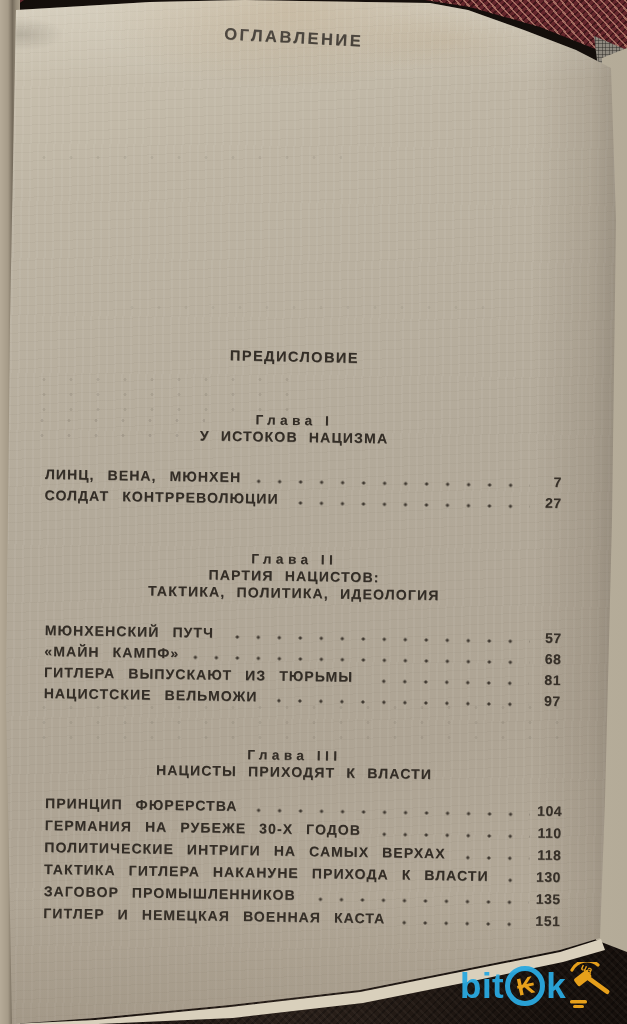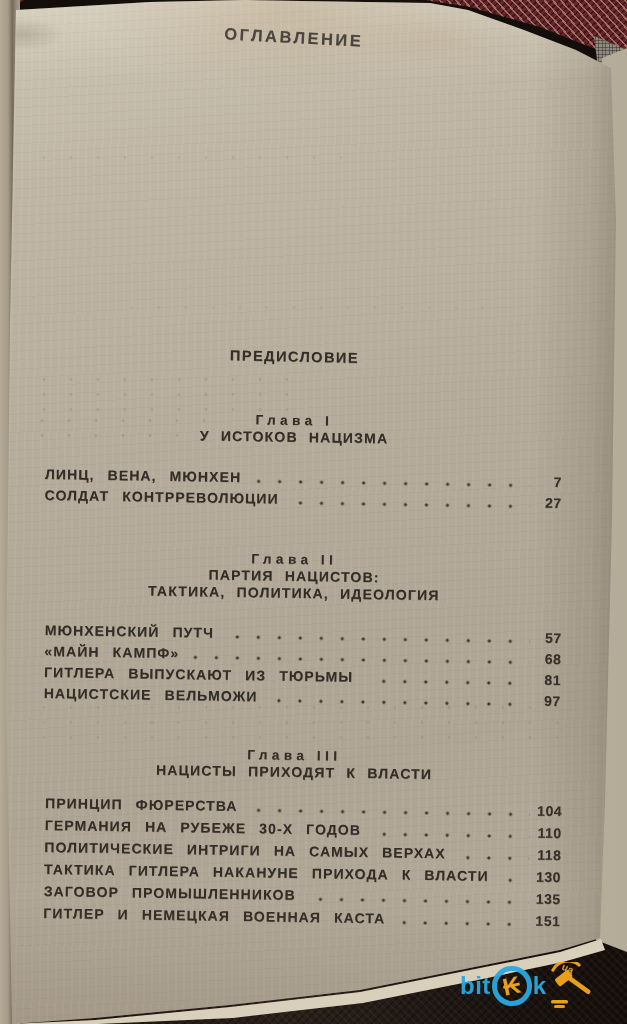--- a/index.html
+++ b/index.html
@@ -81,21 +81,21 @@
   .entry-row{display:flex;align-items:flex-end;height:21px;}
   .chapter:nth-of-type(3) .entry-row{height:22px;}
   .entry-title{white-space:nowrap;}
   .leader{flex:1;height:14px;margin:0 6px 1px 12px;
     background-image:radial-gradient(circle at 2px 11px, rgba(48,42,35,0.88) 1.25px, rgba(48,42,35,0) 1.9px);
     background-size:21px 14px;background-repeat:repeat-x;background-position:right bottom;}
   .pageno{min-width:26px;text-align:right;letter-spacing:0.5px;}
   
   .watermark{position:absolute;left:460px;top:962px;z-index:5;display:flex;align-items:center;
     font-weight:bold;opacity:0.95;}
-  .wm-blue{color:#2aa9e0;font-size:24px;letter-spacing:0.5px;line-height:46px;}
+  .wm-blue{color:#2aa9e0;font-size:35px;letter-spacing:0.5px;line-height:46px;}
   .wm-circle{width:30px;height:30px;border:5px solid #2aa9e0;border-radius:50%;
     margin:0 1px;display:flex;align-items:center;justify-content:center;}
   .wm-coin{color:#f2a81c;font-size:24px;transform:rotate(-12deg);line-height:1;}
   .wm-gavel{position:relative;width:46px;height:48px;margin-left:2px;}
   .wm-ua{position:absolute;left:13px;top:1px;color:#f2a81c;font-size:10px;transform:rotate(24deg);}
 </style>
 </head>
 <body>
 
 <div class="photo">

